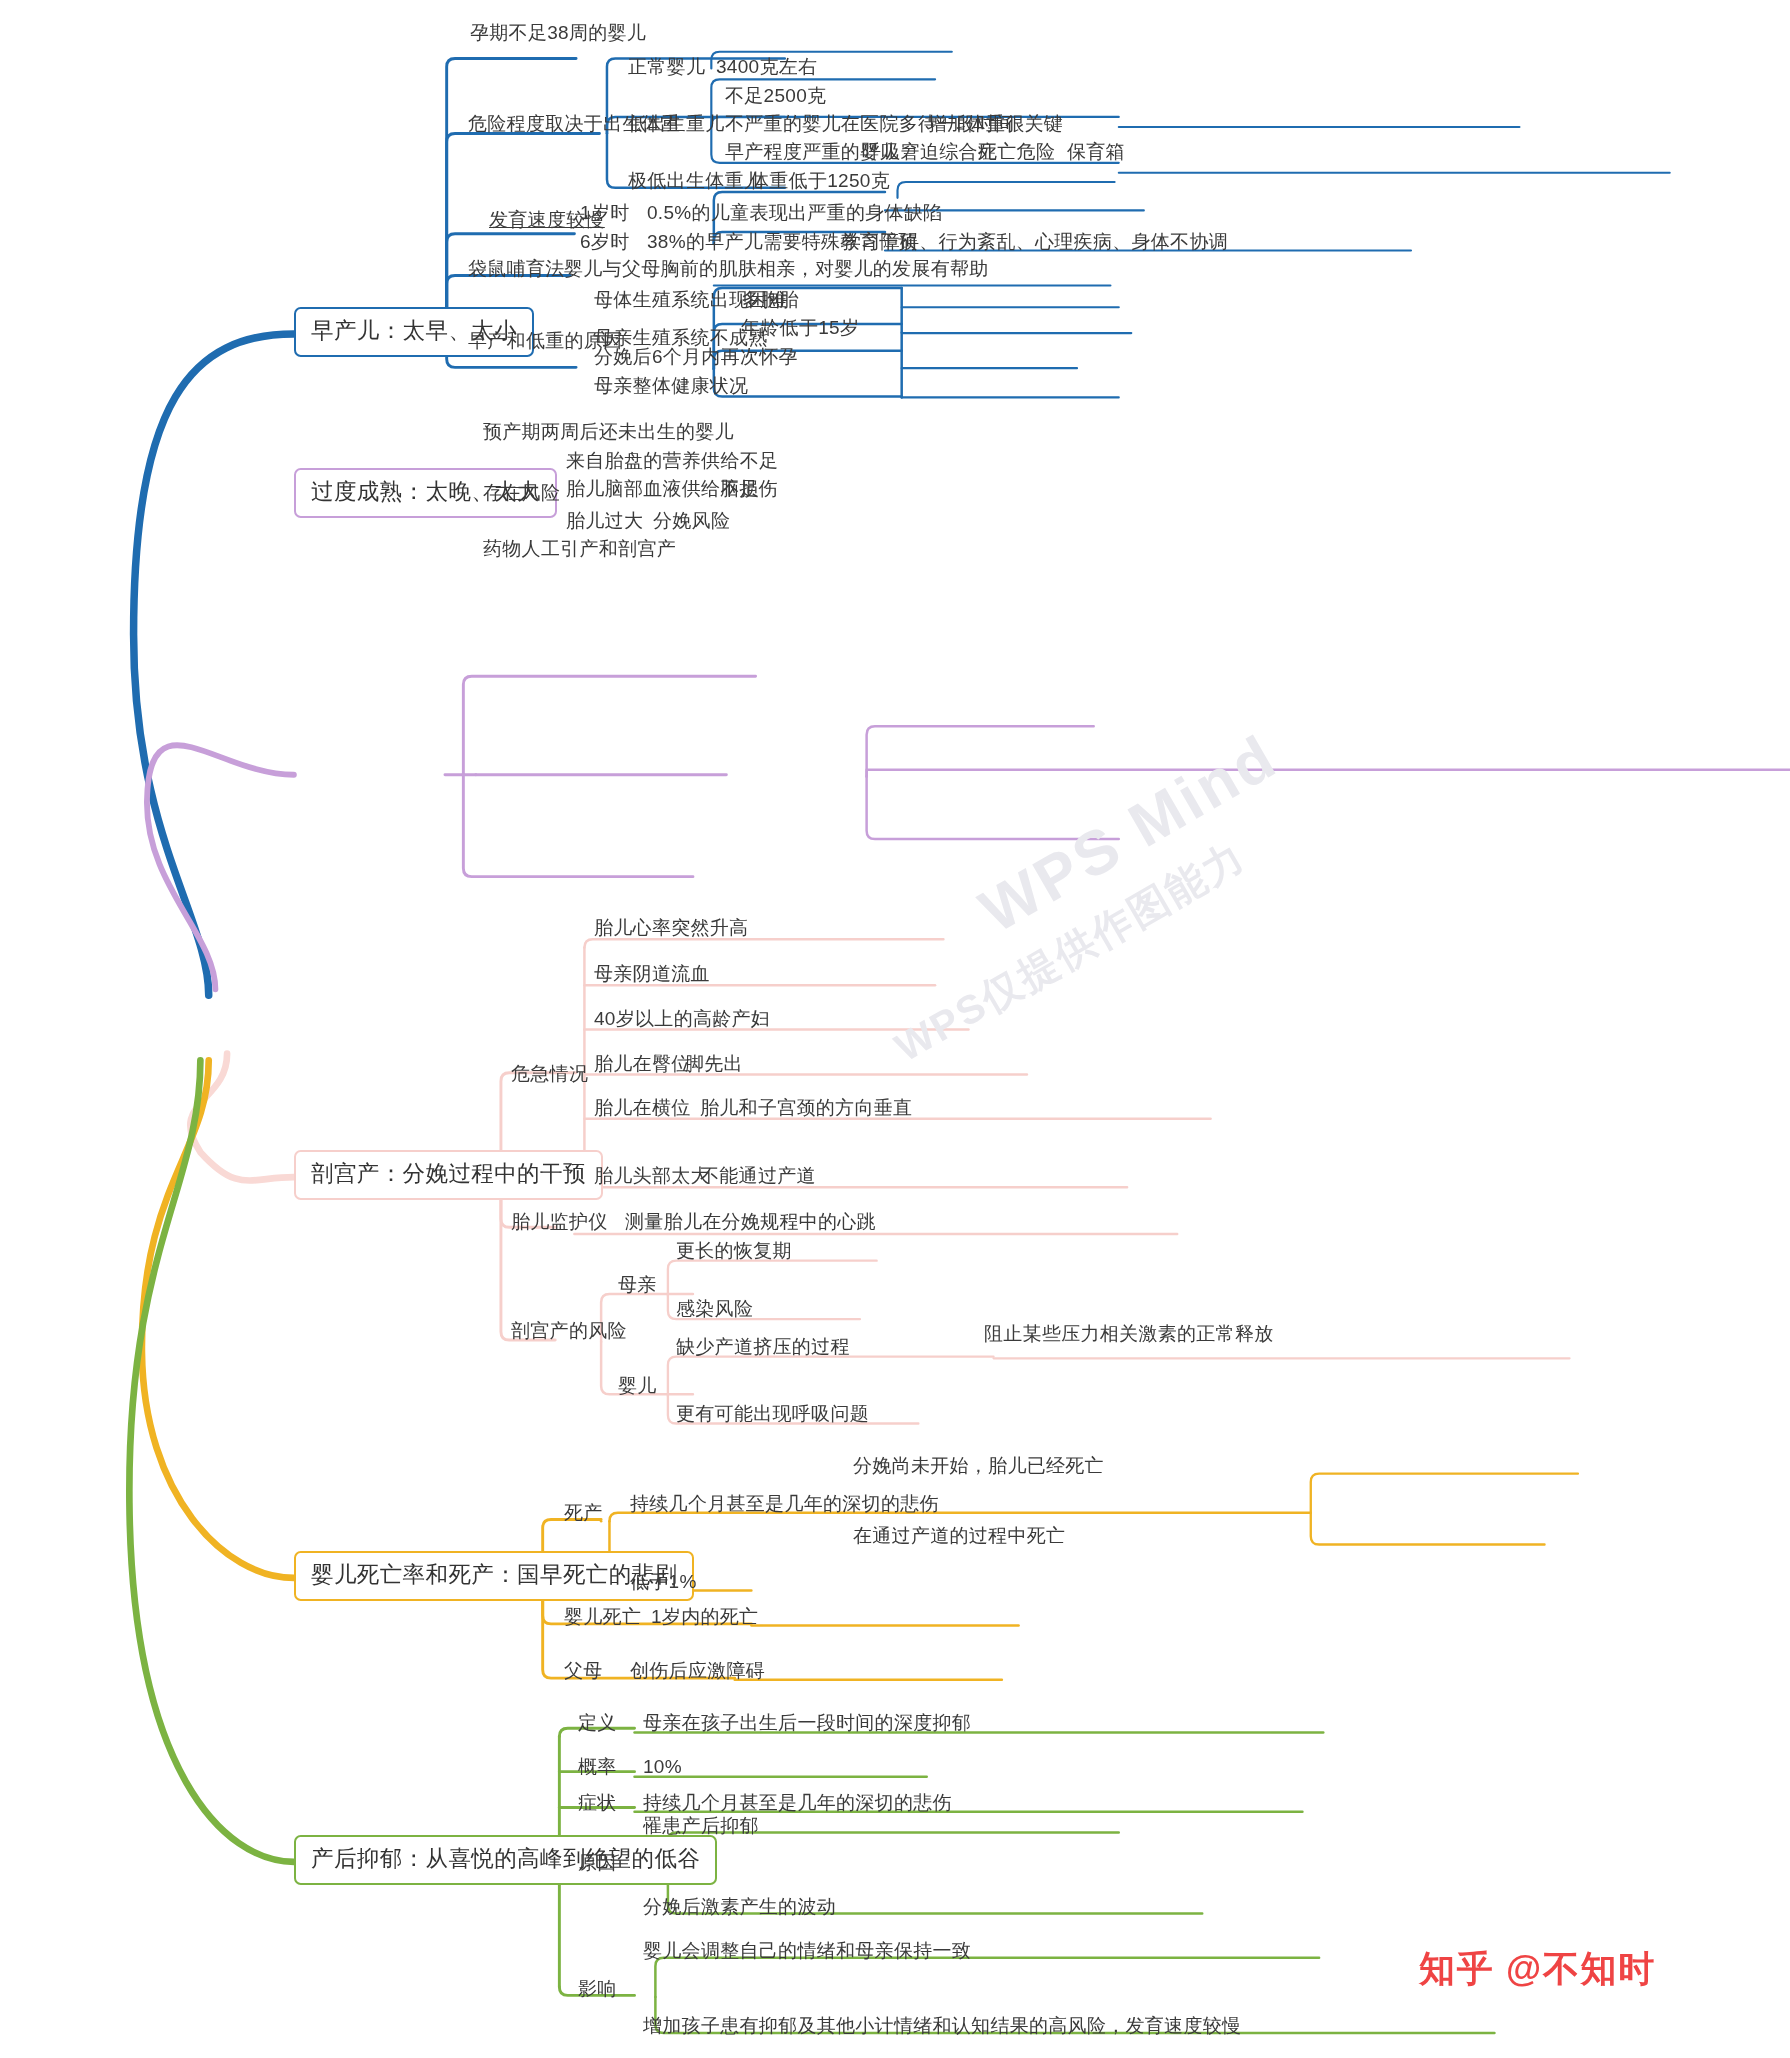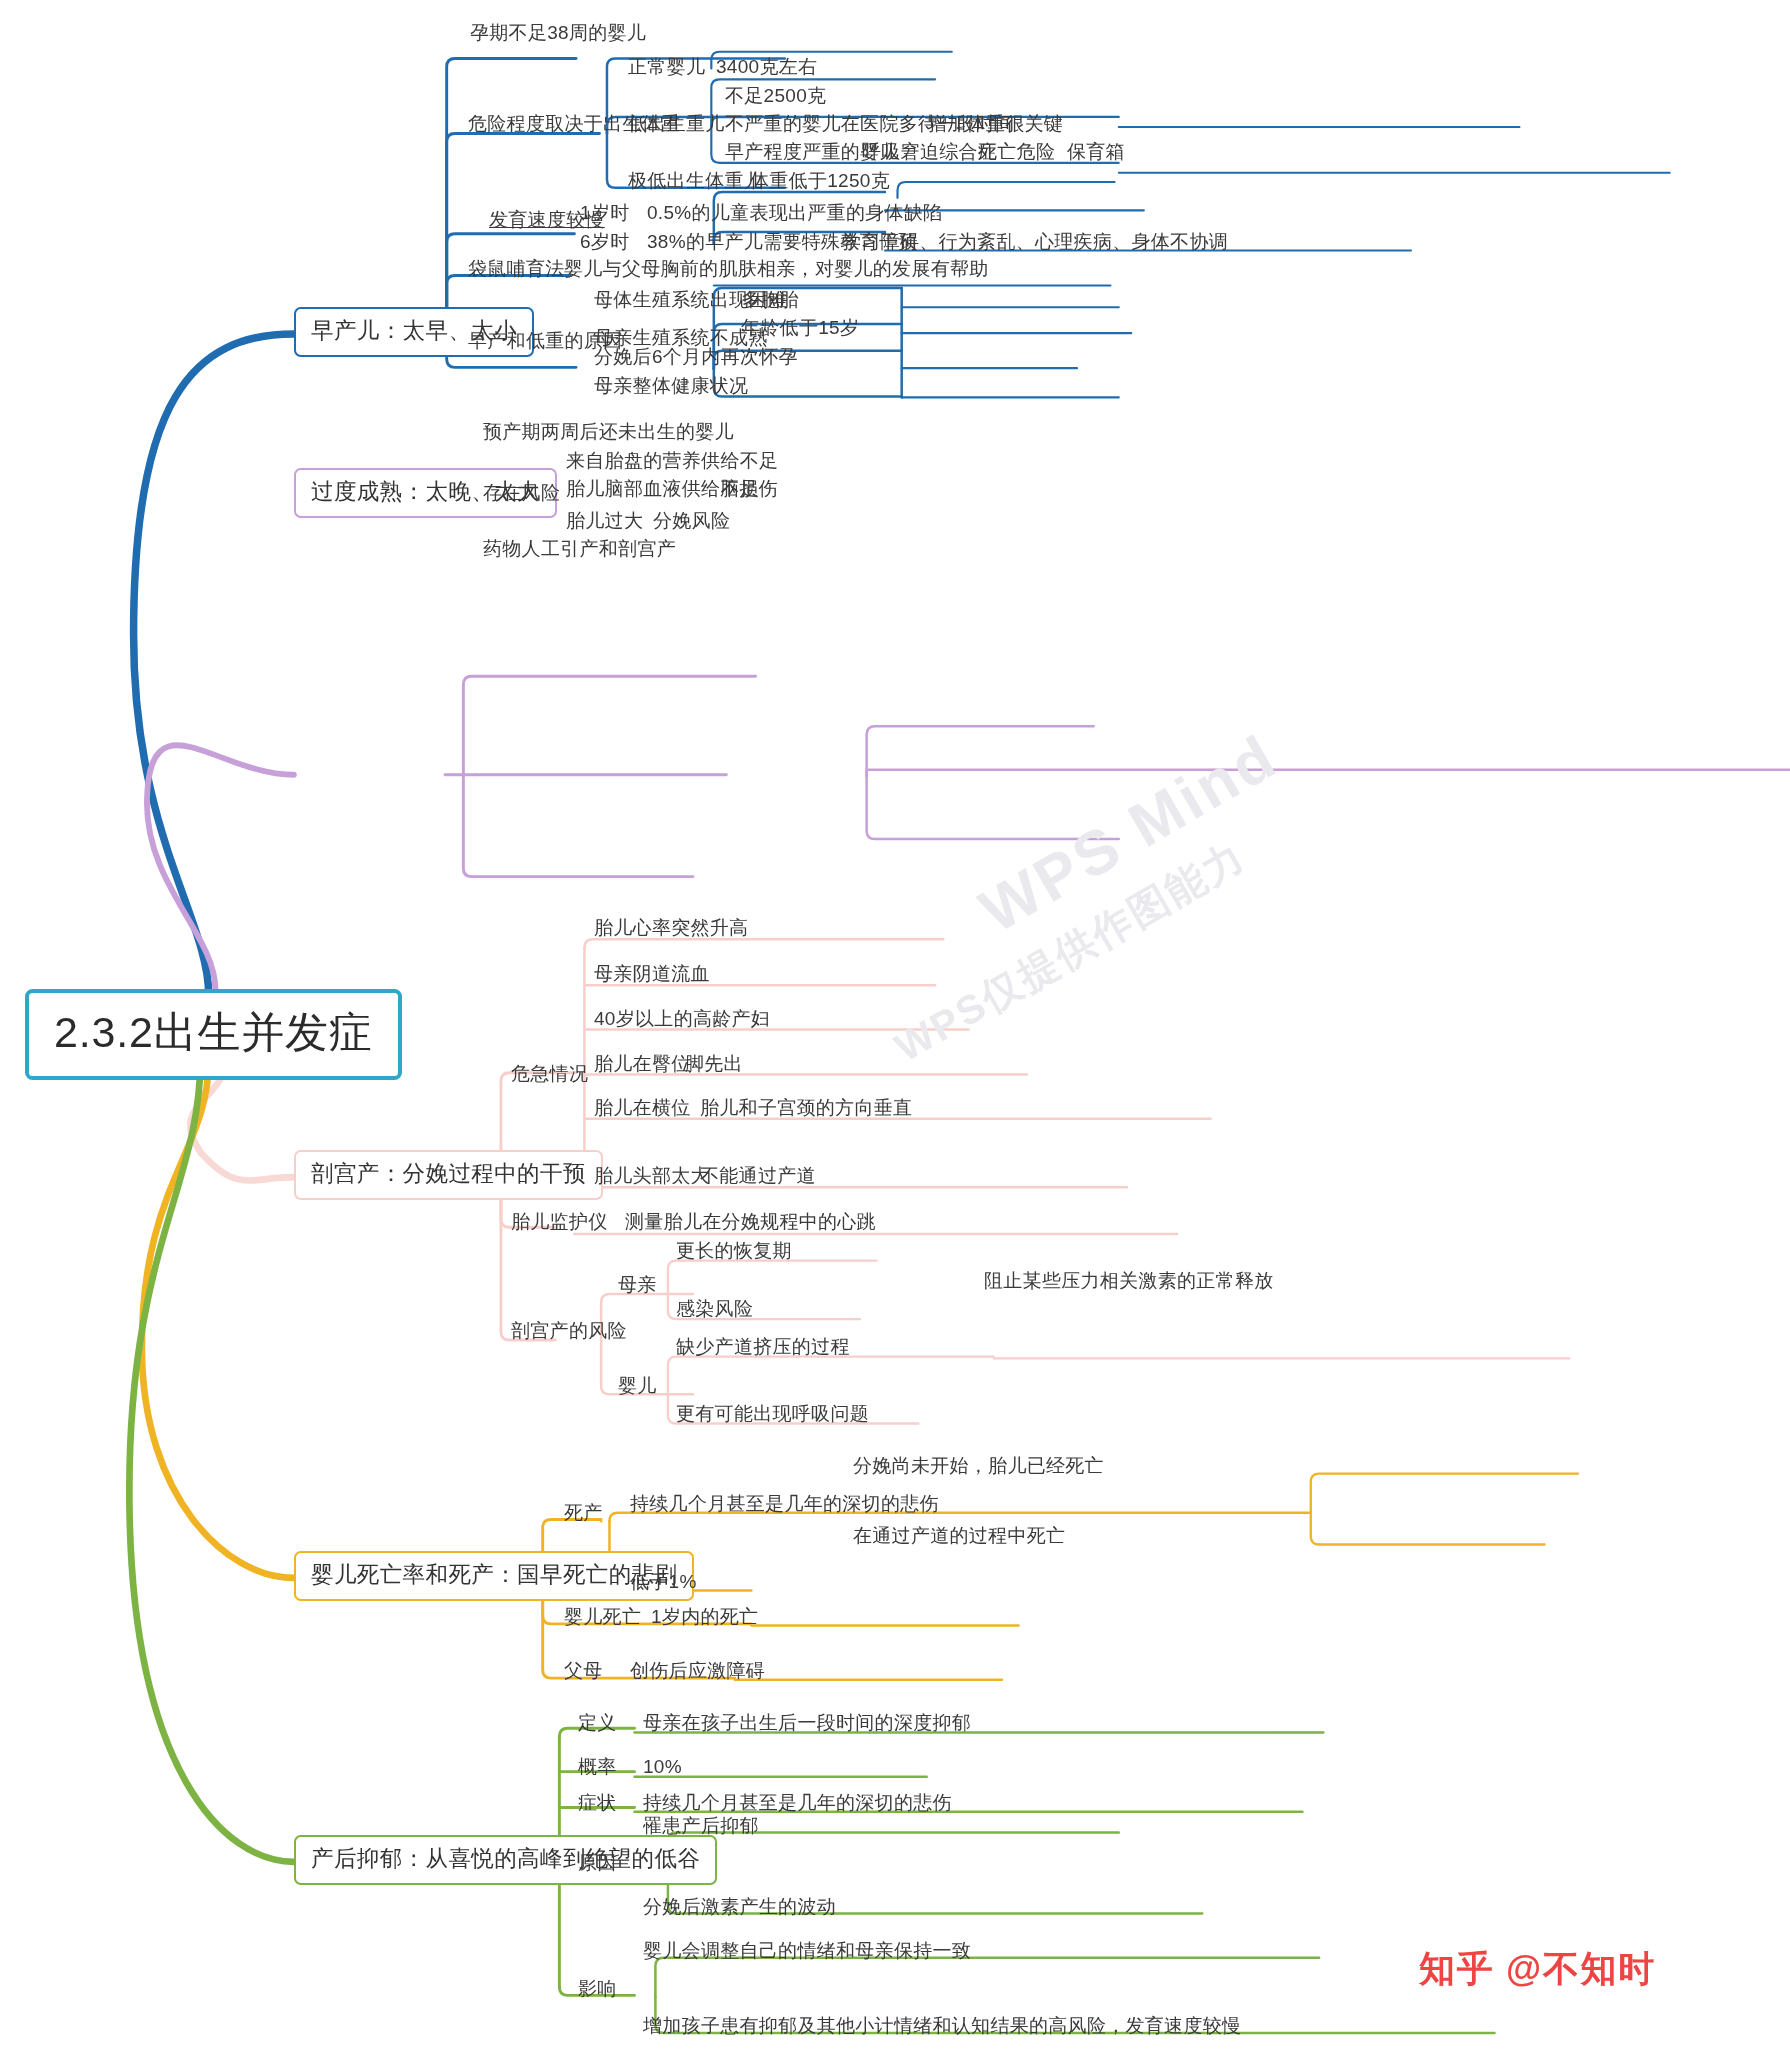--- a/index.html
+++ b/index.html
@@ -230,21 +230,20 @@
 
       <path d="M785 2392 L785 2355 Q785 2345 795 2345 L1580 2345" stroke="#7cb342" stroke-width="3"></path>
       <path d="M785 2392 L785 2425 Q785 2435 795 2435 L1790 2435" stroke="#7cb342" stroke-width="3"></path>
     </g>
   </svg>
 
   <div class="wm wm-wps1">WPS Mind</div>
   <div class="wm wm-wps2">WPS仅提供作图能力</div>
   <div class="wm wm-zhihu">知乎 @不知时</div>
 
-  <div class="node root" style="left:25px;top:989px;">2.3.2出生并发症</div>
 
   <div class="node lvl1 blue" style="left:294px;top:307px;">早产儿：太早、太小</div>
 
   <div class="txt" style="left:470px;top:23.4px;">孕期不足38周的婴儿</div>
   <div class="txt" style="left:468px;top:114px;">危险程度取决于出生体重</div>
 
   <div class="txt" style="left:628px;top:57px;">正常婴儿</div>
   <div class="txt" style="left:716px;top:57px;">3400克左右</div>
 
   <div class="txt" style="left:628px;top:114px;">低出生重儿</div>
@@ -303,21 +302,21 @@
 
   <div class="txt" style="left:511px;top:1212px;">胎儿监护仪</div>
   <div class="txt" style="left:625px;top:1212px;">测量胎儿在分娩规程中的心跳</div>
 
   <div class="txt" style="left:511px;top:1321px;">剖宫产的风险</div>
   <div class="txt" style="left:618px;top:1275px;">母亲</div>
   <div class="txt" style="left:676px;top:1241px;">更长的恢复期</div>
   <div class="txt" style="left:676px;top:1299px;">感染风险</div>
   <div class="txt" style="left:618px;top:1376px;">婴儿</div>
   <div class="txt" style="left:676px;top:1337px;">缺少产道挤压的过程</div>
-  <div class="txt" style="left:984px;top:1271px;">阻止某些压力相关激素的正常释放</div>
+  <div class="txt" style="left:984px;top:1324px;">阻止某些压力相关激素的正常释放</div>
   <div class="txt" style="left:676px;top:1404px;">更有可能出现呼吸问题</div>
 
   <div class="node lvl1 orange" style="left:294px;top:1551px;">婴儿死亡率和死产：国早死亡的悲剧</div>
 
   <div class="txt" style="left:564px;top:1503px;">死产</div>
   <div class="txt" style="left:630px;top:1494px;">持续几个月甚至是几年的深切的悲伤</div>
   <div class="txt" style="left:853px;top:1456px;">分娩尚未开始，胎儿已经死亡</div>
   <div class="txt" style="left:853px;top:1526px;">在通过产道的过程中死亡</div>
   <div class="txt" style="left:630px;top:1572px;">低于1%</div>
 

